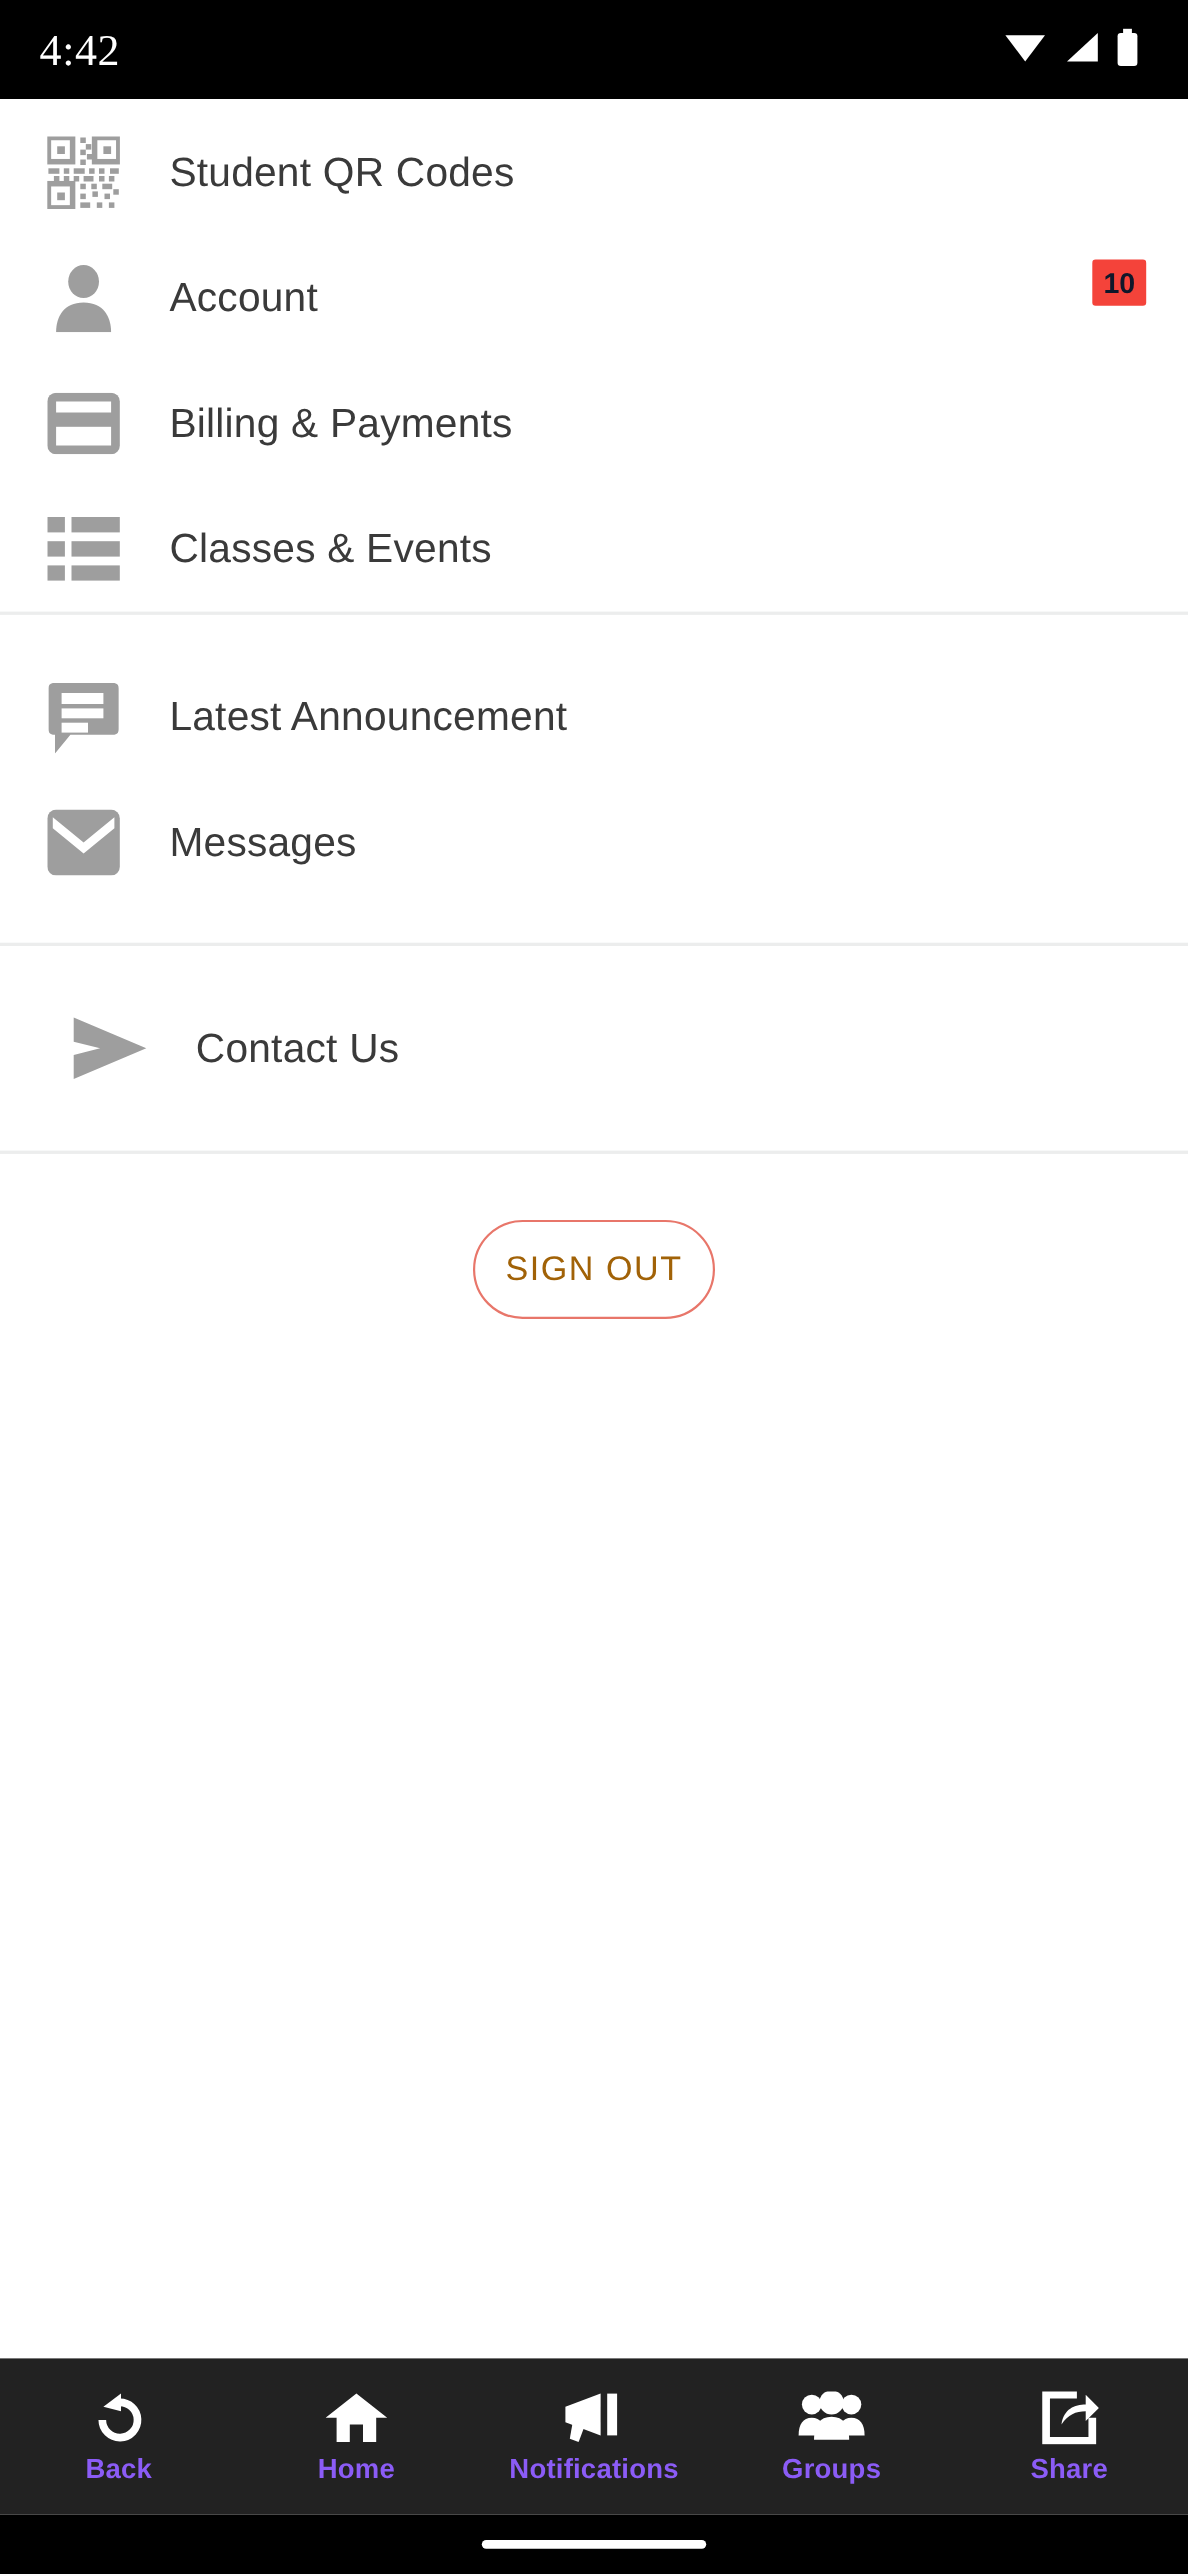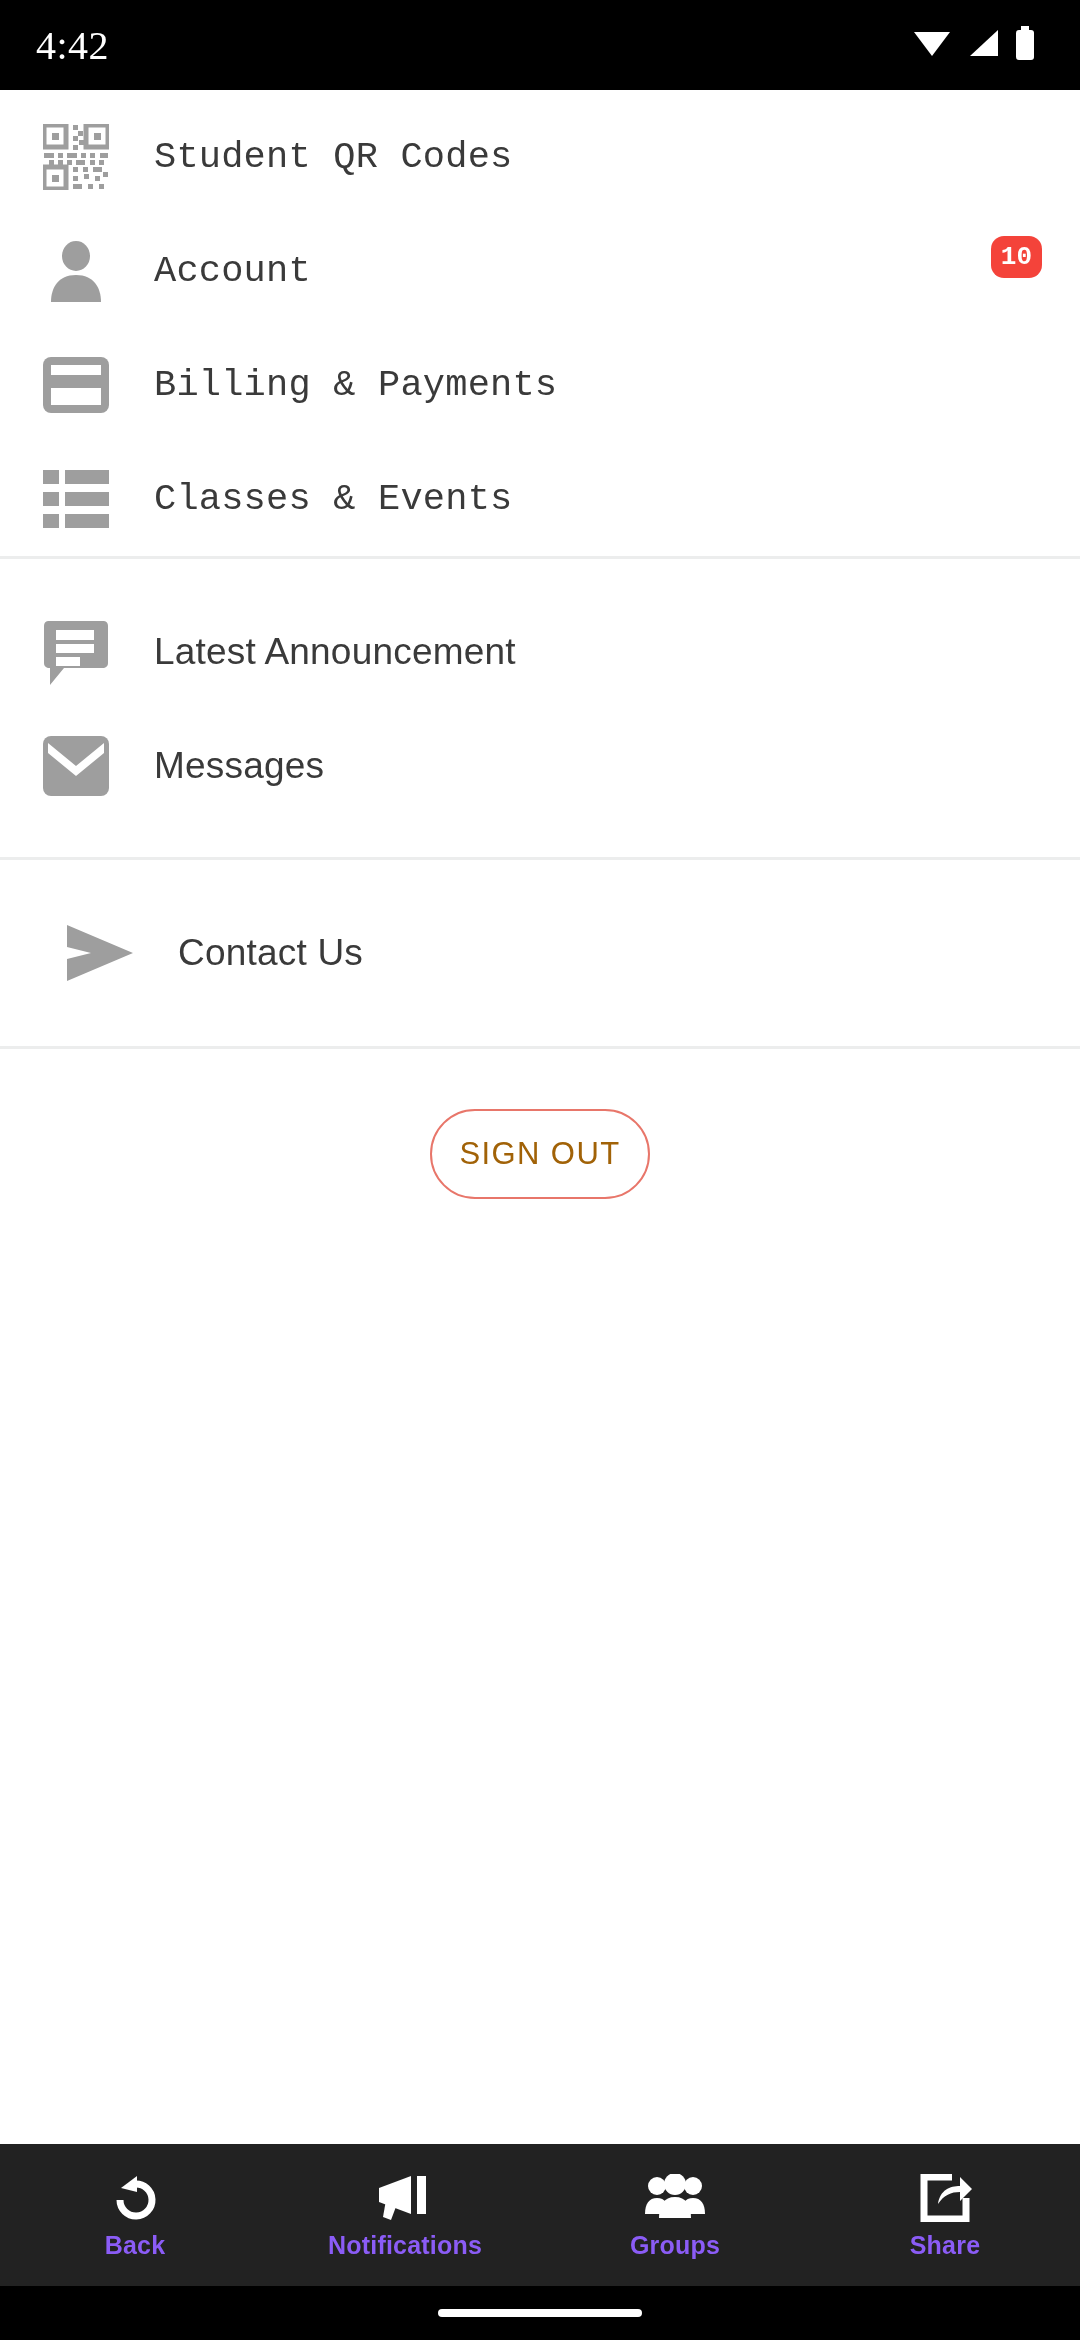--- a/index.html
+++ b/index.html
@@ -69,38 +69,38 @@
   }
   .row-label {
     font-size: 37px;
     color: #3a3a3a;
     font-weight: 400;
     letter-spacing: 0.2px;
     flex: 1;
   }
   .row-badge {
     background: #f4433a;
-    color: #ffffff;
+    color: #0f172a;
     font-size: 26px;
     font-weight: 700;
-    border-radius: 13px;
+    border-radius: 3px;
     min-width: 30px;
     height: 42px;
     padding: 0 10px;
     display: flex;
     align-items: center;
     justify-content: center;
     box-sizing: border-box;
     position: absolute;
     right: 38px;
     top: 22px;
   }
 
   
-  .grp-a .menu-row { height: 114px; font-family: Liberation Mono, monospace; }
+  .grp-a .menu-row { height: 114px; }
   .grp-a { padding-top: 10px; }
   .grp-b { padding-top: 36px; padding-bottom: 34px; }
   .grp-c { padding-top: 36px; padding-bottom: 36px; margin-left: 24px; }
 
   
   .signout-wrap {
     display: flex;
     justify-content: center;
     padding-top: 60px;
   }
@@ -332,20 +332,28 @@
   <div class="nav-item">
     <div class="nav-icon">
       <svg width="52" height="48" viewBox="0 0 52 48">
         <path d="M26 10 A16 16 0 1 1 11 26" fill="none" stroke="#ffffff" stroke-width="7" stroke-linecap="butt"></path>
         <path d="M28 2 L28 18 L12 14 Z" fill="#ffffff"></path>
       </svg>
     </div>
     <div class="nav-label">Back</div>
   </div>
 
+  <div class="nav-item">
+    <div class="nav-icon">
+      <svg width="56" height="48" viewBox="0 0 56 48">
+        <path d="M28 2 L56 24 L46 24 L46 46 L34 46 L34 30 L22 30 L22 46 L10 46 L10 24 L0 24 Z" fill="#ffffff"></path>
+      </svg>
+    </div>
+    <div class="nav-label">Home</div>
+  </div>
 
   <div class="nav-item">
     <div class="nav-icon">
       <svg width="56" height="48" viewBox="0 0 56 48">
         <path d="M2 14 L34 2 L34 40 L2 28 Z" fill="#ffffff"></path>
         <rect x="40" y="2" width="9" height="38" fill="#ffffff"></rect>
         <path d="M9 26 L20 30 L14 46 L6 43 Z" fill="#ffffff"></path>
       </svg>
     </div>
     <div class="nav-label">Notifications</div>

